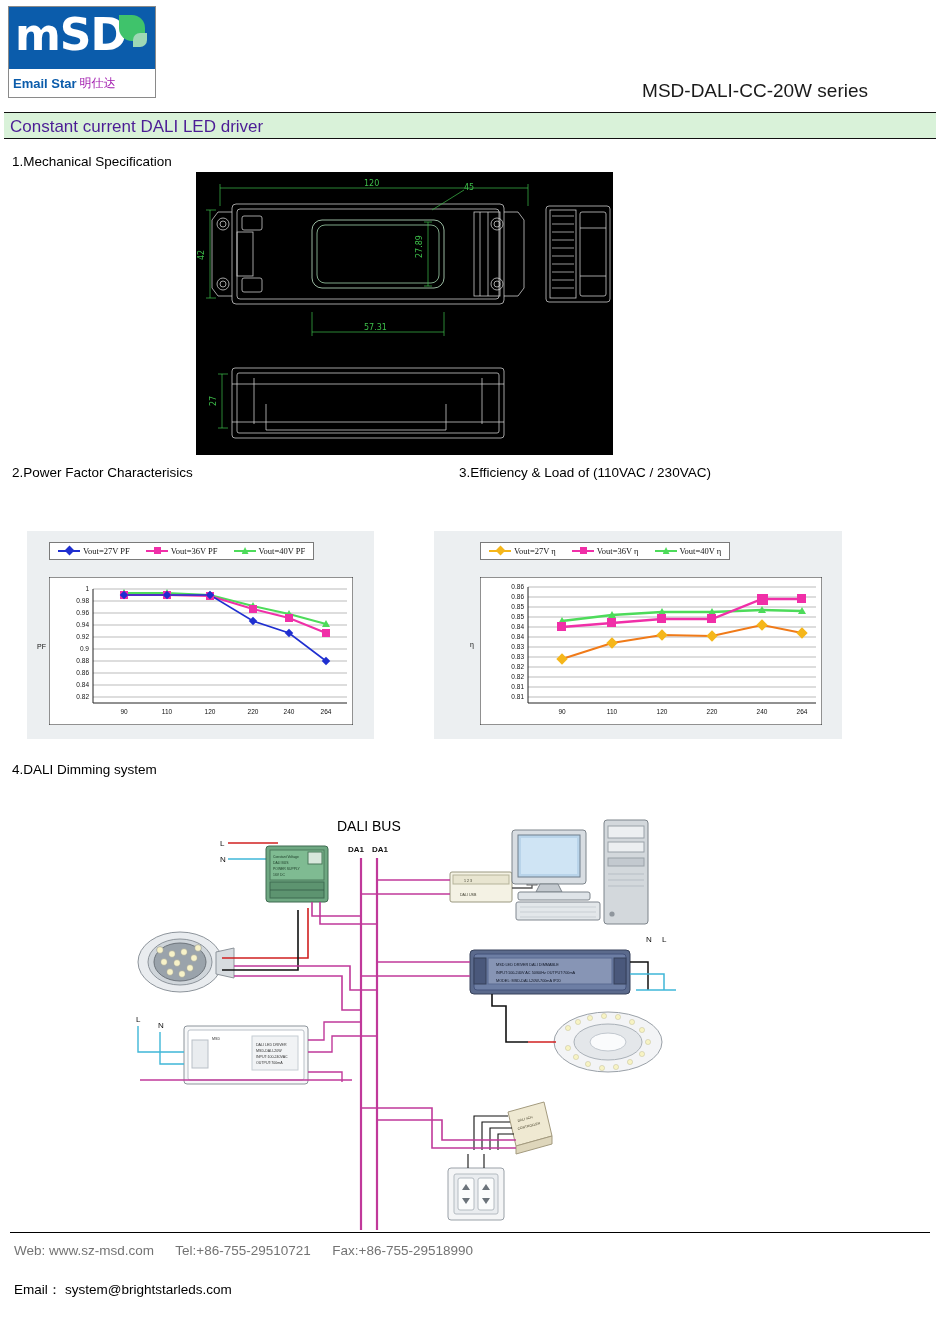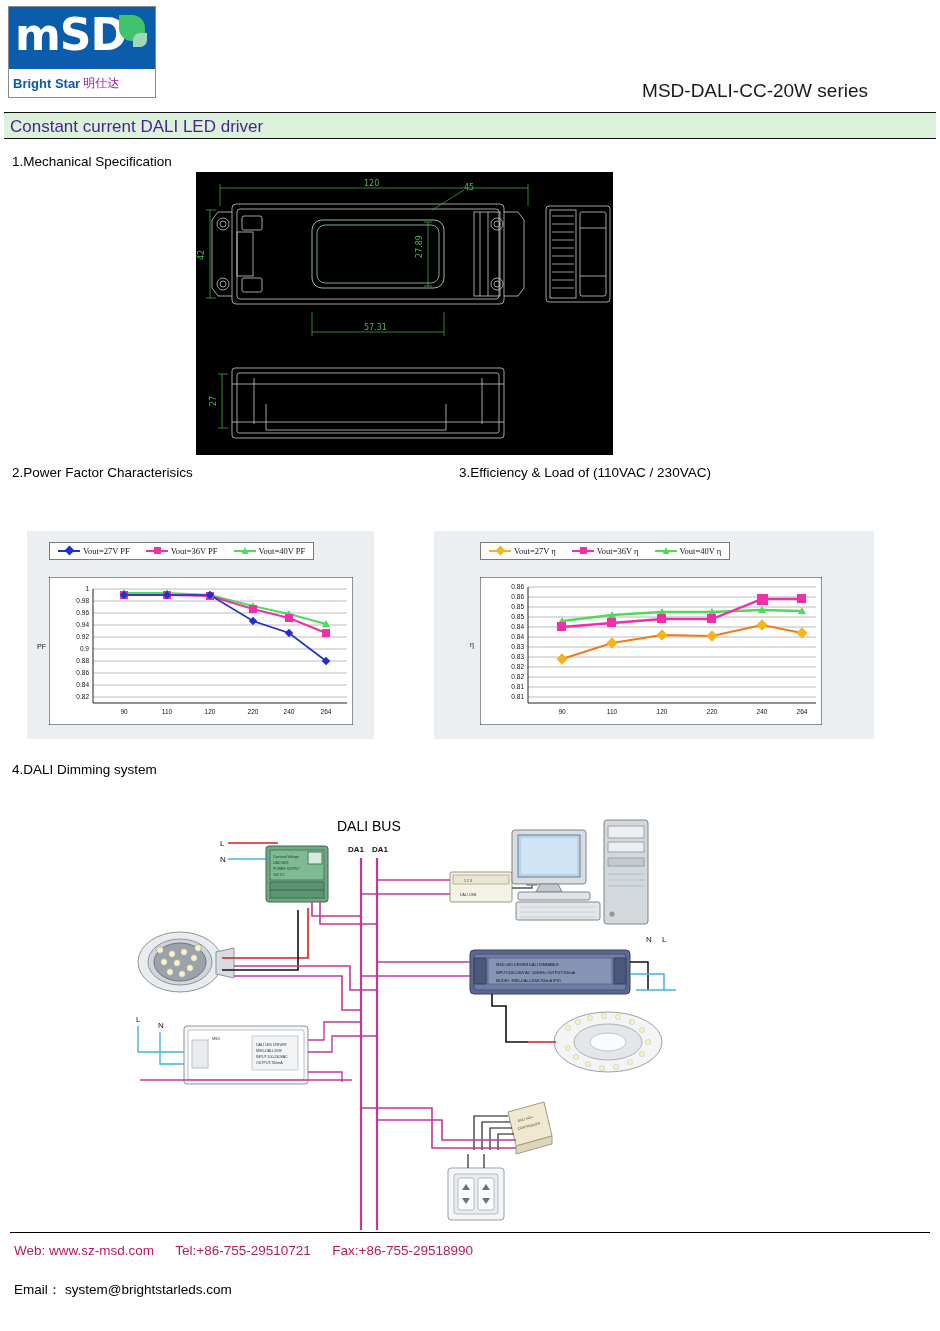--- a/index.html
+++ b/index.html
@@ -90,21 +90,21 @@
     position:absolute; left:196px; top:172px; width:417px; height:283px;
     background:#000000;
   }
   .mech svg { display:block; }
 
   
   .chart-box {
     position:absolute; background:#eceff1; border:0;
   }
   #chart1 { left:27px; top:531px; width:347px; height:208px; background:#eceff1; }
-  #chart2 { left:434px; top:531px; width:440px; height:208px; background:#eceff1; }
+  #chart2 { left:434px; top:531px; width:408px; height:208px; background:#eceff1; }
   .chart-legend {
     position:absolute; left:22px; top:11px;
     background:#ffffff; border:1px solid #7a7a7a;
     padding:3px 8px; display:flex; gap:16px; align-items:center;
     box-sizing:border-box;
   }
   .leg-item { display:flex; align-items:center; font-size:8.5px; color:#111; white-space:nowrap; }
   .leg-line { width:22px; height:2px; margin-right:3px; position:relative; }
   .leg-mark {
     position:absolute; left:8px; top:-3px; width:7px; height:7px;
@@ -127,41 +127,41 @@
     position:absolute; left:325px; top:28px; font-size:14px; color:#000;
   }
   .dali svg { display:block; }
 
   
   .footer-line {
     position:absolute; left:10px; top:1232px; width:920px; height:1px;
     background:#000000;
   }
   .footer-text1 {
-    position:absolute; left:14px; top:1243px; font-size:13.5px; color:#be185d;
+    position:absolute; left:14px; top:1243px; font-size:13.5px; color:#737373;
   }
   .footer-text2 {
     position:absolute; left:14px; top:1281px; font-size:13.5px; color:#000;
   }
   .fsp { display:inline-block; width:14px; }
 </style>
 </head>
 <body>
 
 <div class="page">
 
   <div class="header">
     <div class="logo-box">
       <div class="logo-top">
         <span class="logo-msd">mSD</span>
         <span class="logo-leaf"></span>
         <span class="logo-leaf2"></span>
       </div>
       <div class="logo-bottom">
-        <span class="en">Bright Star</span>
+        <span class="en">Email Star</span>
         <span class="cn">明仕达</span>
       </div>
     </div>
     <div class="series">MSD-DALI-CC-20W series</div>
   </div>
 
   <div class="title-band">
     <span>Constant current DALI LED driver</span>
   </div>
 

